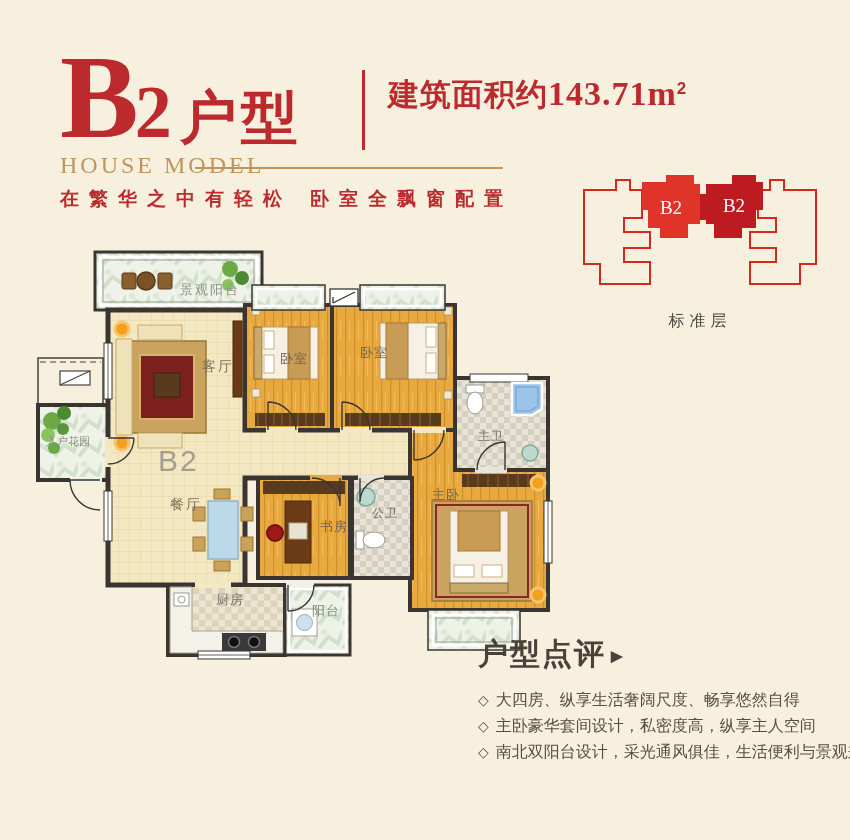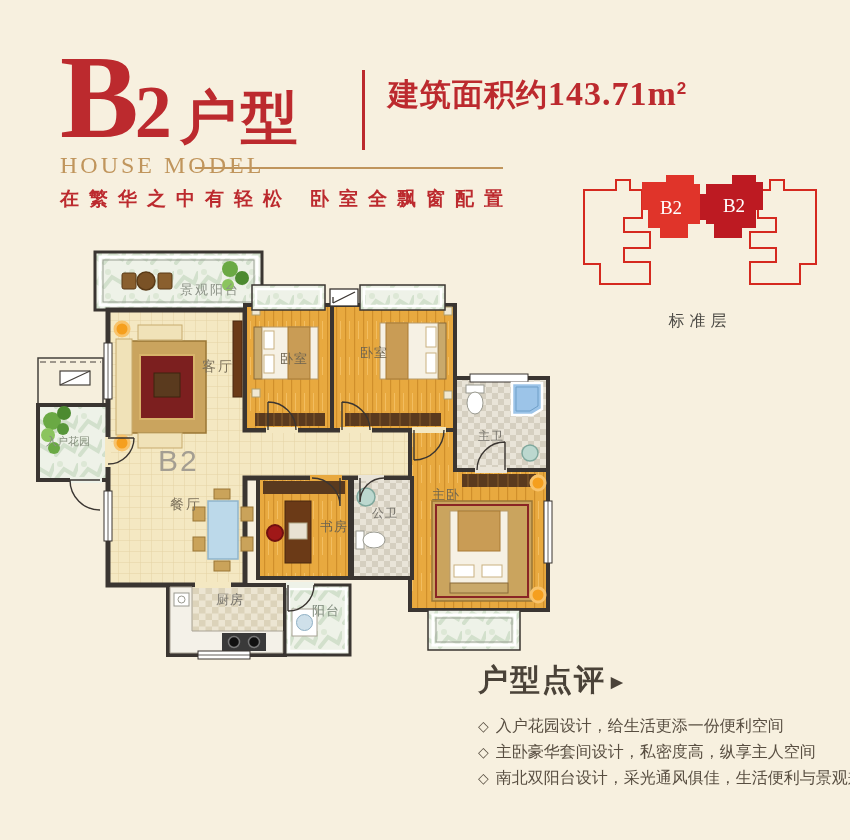--- a/index.html
+++ b/index.html
@@ -23,21 +23,21 @@
   .house-model{position:absolute;left:60px;top:152px;color:#c0955c;
                font-family:"Liberation Serif",serif;font-size:24px;letter-spacing:3px;text-align:center;}
   .gold-line{position:absolute;left:195px;top:167px;width:308px;height:2px;background:#c0955c;}
   .slogan{position:absolute;left:60px;top:186px;color:#bc2a2e;font-weight:bold;
           font-size:19px;letter-spacing:10px;white-space:nowrap;}
   .slogan .gap{display:inline-block;width:18px;}
 
   
   .review{position:absolute;left:478px;top:634px;width:372px;color:#584e41;}
   .review-head{font-family:"Liberation Serif",serif;font-weight:bold;font-size:30px;
-               color:#4a4238;letter-spacing:2px;margin-top:26px;}
+               color:#4a4238;letter-spacing:2px;}
   .review-head .arrow{font-size:15px;vertical-align:3px;margin-left:5px;}
   .review-items{margin-top:12px;}
   .review-item{font-size:16px;line-height:26px;white-space:nowrap;}
   .review-item .diamond{font-size:14px;margin-right:7px;}
 
   svg text{font-family:"Liberation Sans",sans-serif;}
   svg .serif{font-family:"Liberation Serif",serif;}
 </style>
 </head>
 <body>
@@ -311,19 +311,19 @@
     <text x="282" y="372" font-size="13" letter-spacing="1" fill="#7e8a7c">阳台</text>
     <text x="16" y="202" font-size="11" fill="#87907f">入户花园</text>
     <text x="128" y="228" font-size="30" letter-spacing="2" fill="#a49e92">B2</text>
   </svg>
 
   <div class="review">
     <div class="review-head">
       <span>户型点评</span><span class="arrow">▶</span>
     </div>
     <div class="review-items">
-      <div class="review-item"><span class="diamond">◇</span><span>入户花园设计，给生活更添一份便利空间</span></div>
+      <div class="review-item"><span class="diamond">◇</span><span>大四房、纵享生活奢阔尺度、畅享悠然自得</span></div>
       <div class="review-item"><span class="diamond">◇</span><span>主卧豪华套间设计，私密度高，纵享主人空间</span></div>
       <div class="review-item"><span class="diamond">◇</span><span>南北双阳台设计，采光通风俱佳，生活便利与景观兼得</span></div>
     </div>
   </div>
 
 </div>
 
 </body></html>

